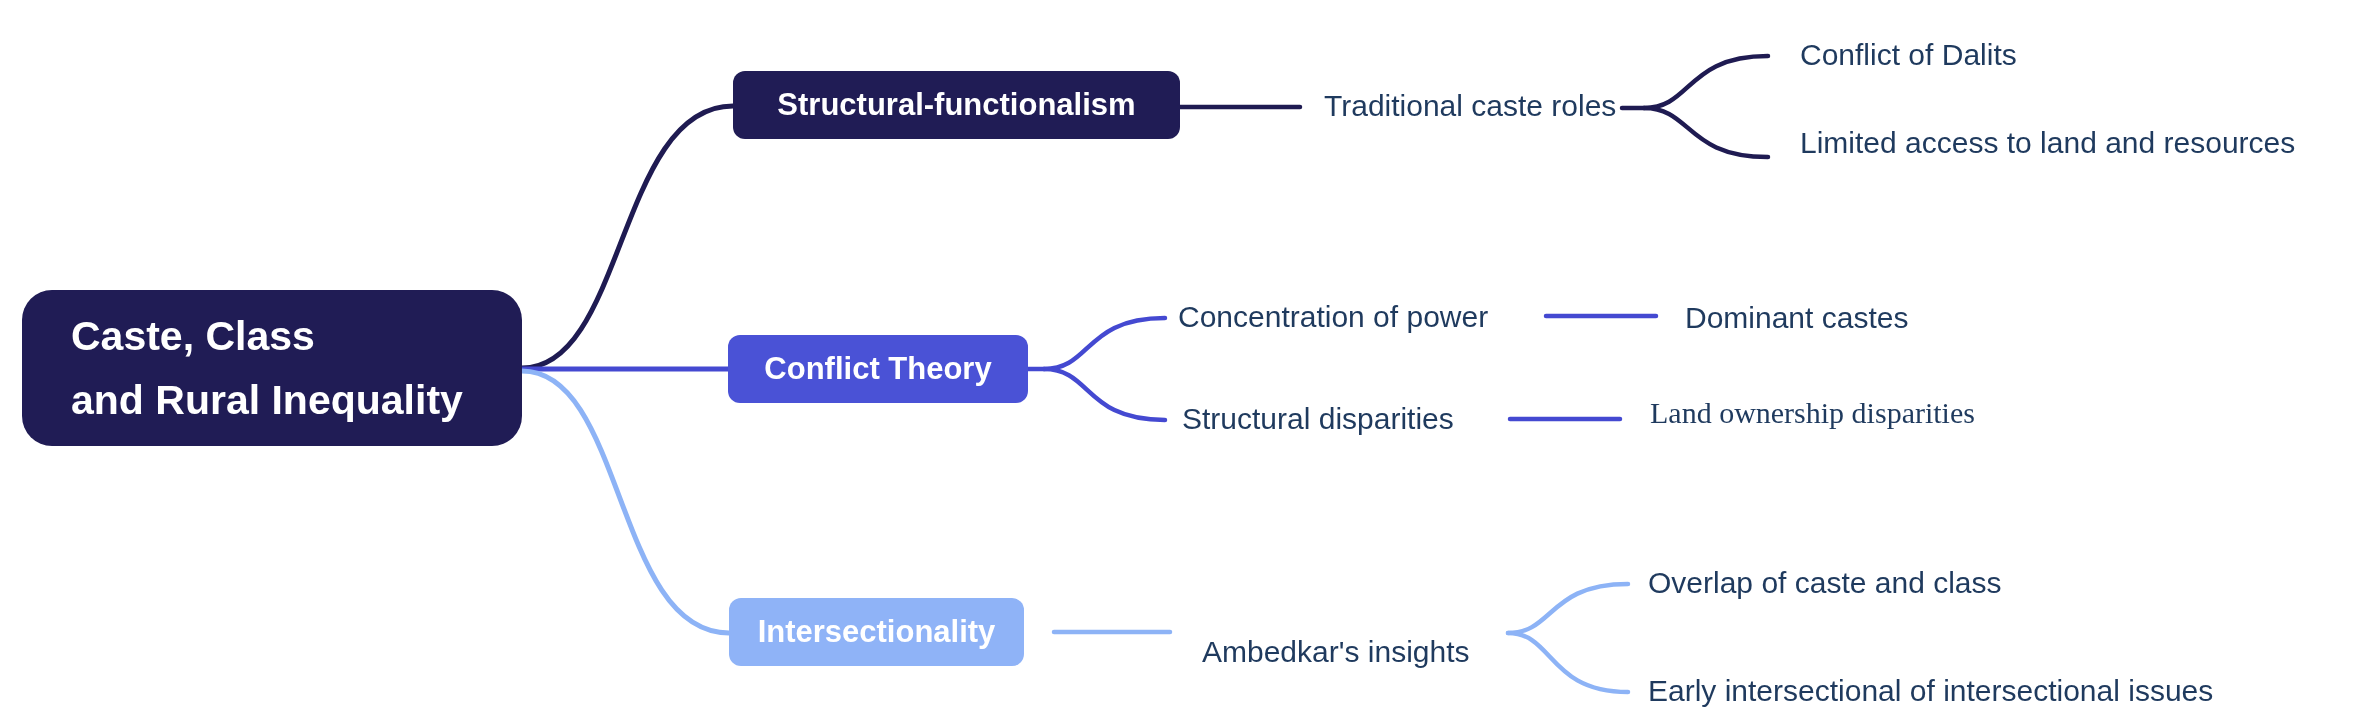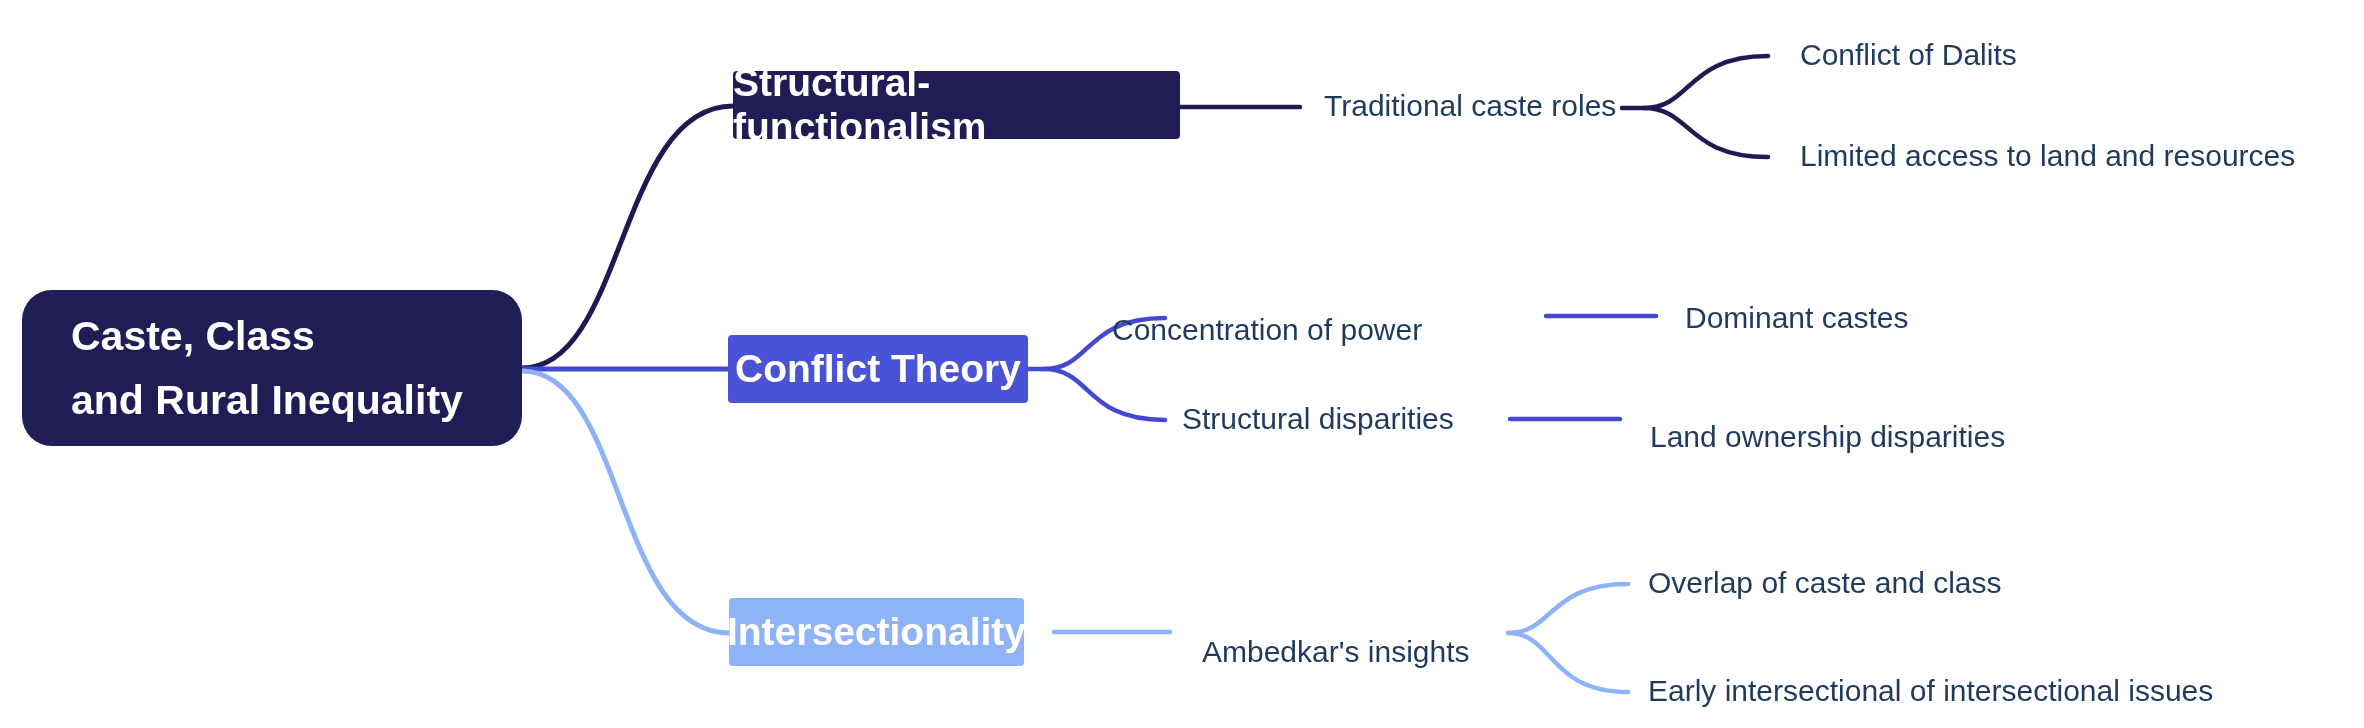--- a/index.html
+++ b/index.html
@@ -50,22 +50,22 @@
     background: var(--navy);
     border-radius: 30px;
     font-size: 41px;
     line-height: 64px;
     justify-content: flex-start;
     padding-left: 49px;
   }
   .node-root .lines { display: block; }
   .node-branch {
     height: 68px;
-    border-radius: 4px;
-    font-size: 39px;
+    border-radius: 12px;
+    font-size: 31px;
   }
   .node-sf {
     left: 733px; top: 71px; width: 447px;
     background: var(--navy);
   }
   .node-ct {
     left: 728px; top: 335px; width: 300px;
     background: var(--indigo);
   }
   .node-is {
@@ -116,24 +116,24 @@
   </div>
 
   <div class="node node-branch node-sf">Structural-functionalism</div>
 
   <div class="node node-branch node-ct">Conflict Theory</div>
 
   <div class="node node-branch node-is">Intersectionality</div>
 
   <div class="leaf" style="left:1324px; top:107px;">Traditional caste roles</div>
   <div class="leaf" style="left:1800px; top:56px;">Conflict of Dalits</div>
-  <div class="leaf" style="left:1800px; top:157px;">Limited access to land and resources</div>
+  <div class="leaf" style="left:1800px; top:144px;">Limited access to land and resources</div>
 
-  <div class="leaf" style="left:1112px; top:318px;margin-top:13px;">Concentration of power</div>
+  <div class="leaf" style="left:1178px; top:318px;">Concentration of power</div>
   <div class="leaf" style="left:1685px; top:319px;">Dominant castes</div>
   <div class="leaf" style="left:1182px; top:420px;">Structural disparities</div>
-  <div class="leaf" style="left:1650px; top:438px;">Land ownership disparities</div>
+  <div class="leaf" style="left:1650px; top:414px;font-family:Liberation Serif, serif;">Land ownership disparities</div>
 
   <div class="leaf" style="left:1202px; top:653px;">Ambedkar's insights</div>
   <div class="leaf" style="left:1648px; top:584px;">Overlap of caste and class</div>
   <div class="leaf" style="left:1648px; top:692px;">Early intersectional of intersectional issues</div>
 
 </div>
 
 </body></html>

